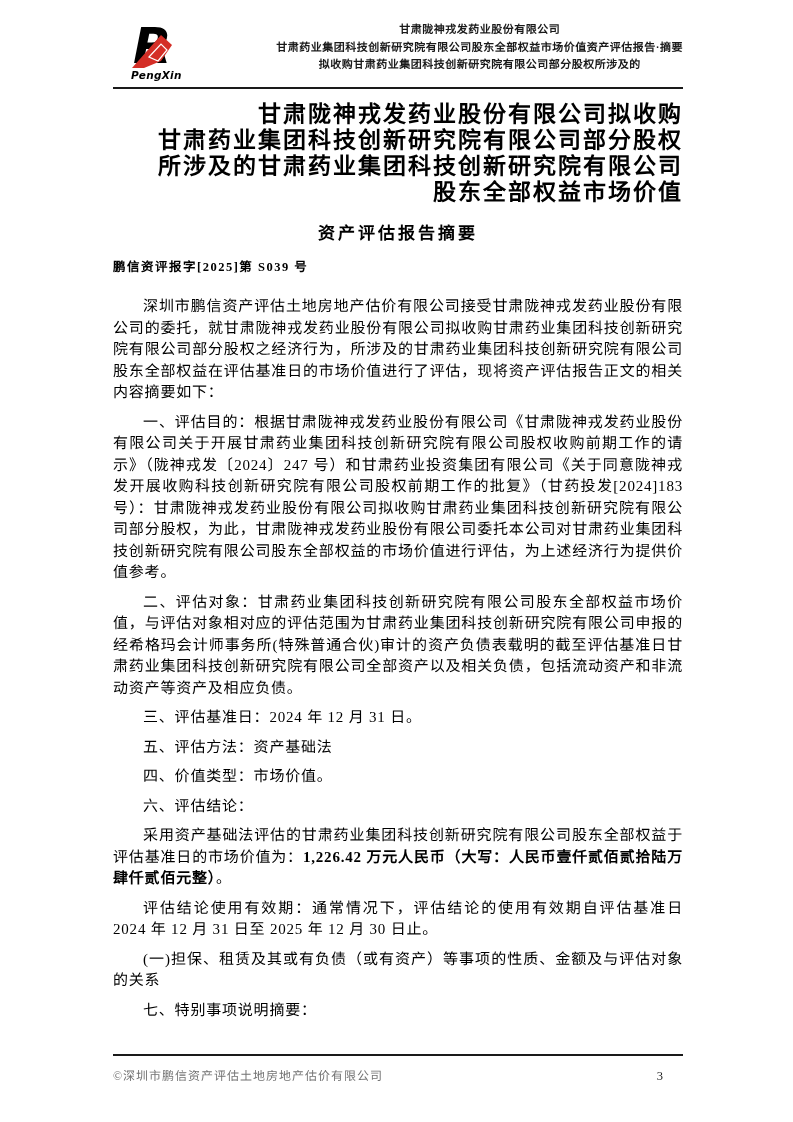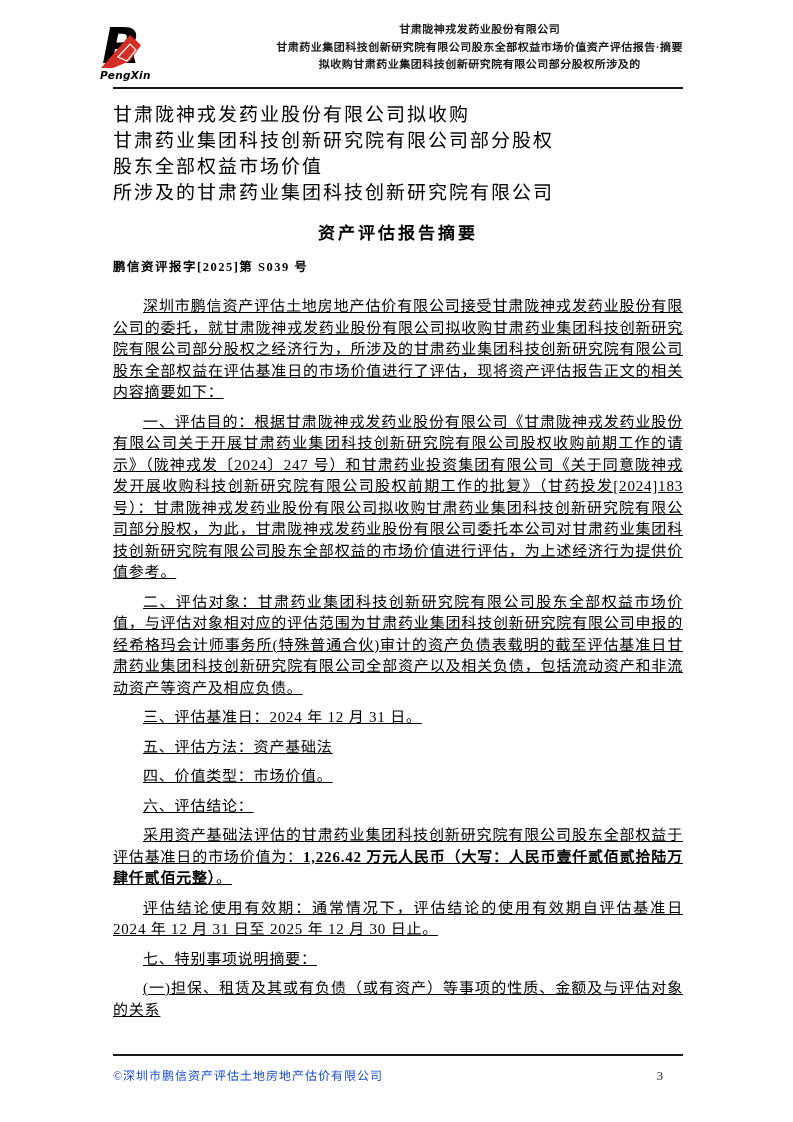--- a/index.html
+++ b/index.html
@@ -10,21 +10,21 @@
     margin: 0 auto;
     background: #ffffff;
     color: #000;
     font-family: "Liberation Serif", "DejaVu Serif", serif;
     overflow: hidden;
   }
 
   
   .logo {
     position: absolute;
-    left: 100px;
+    left: 131px;
     top: 23px;
     width: 56px;
     text-align: left;
   }
   .logo svg { display: block; }
   .logo-brand {
     font-family: "DejaVu Sans", "Liberation Sans", sans-serif;
     font-weight: bold;
     font-style: italic;
     font-size: 10.5px;
@@ -55,23 +55,23 @@
 
   
   .main {
     position: absolute;
     left: 113px;
     top: 102px;
     width: 570px;
   }
   .title { margin: 0; }
   .title-line {
-    font-size: 19px;
-    font-weight: normal;
-    text-align: left;
+    font-size: 23px;
+    font-weight: bold;
+    text-align: right;
     line-height: 26px;
     letter-spacing: 2px;
   }
   .subtitle {
     margin: 16px 0 12px 0;
     font-size: 17px;
     font-weight: bold;
     text-align: center;
     letter-spacing: 3px;
     line-height: 24px;
@@ -83,21 +83,20 @@
     text-align: left;
     letter-spacing: 1.5px;
     line-height: 17px;
   }
   .bodytext {
     margin-top: 20px;
     font-size: 15px;
     line-height: 21.5px;
     text-align: justify;
     letter-spacing: 0.8px;
-    text-decoration: underline;
   }
   .bodytext p {
     margin: 0 0 8px 0;
     text-indent: 2em;
   }
   .bodytext p:last-child { margin-bottom: 0; }
   .bodytext strong { font-weight: bold; }
 
   
   .footer {
@@ -105,21 +104,21 @@
     left: 113px;
     top: 1066px;
     width: 570px;
     display: flex;
     justify-content: space-between;
     align-items: baseline;
   }
   .footer-copyright {
     font-size: 12px;
     letter-spacing: 1px;
-    color: #1d4ed8;
+    color: #737373;
   }
   .footer-pagenum {
     font-size: 12.5px;
     margin-right: 20px;
     color: #1a1a1a;
   }
 </style>
 </head>
 <body>
 
@@ -139,40 +138,40 @@
     <div>甘肃药业集团科技创新研究院有限公司股东全部权益市场价值资产评估报告·摘要</div>
     <div>拟收购甘肃药业集团科技创新研究院有限公司部分股权所涉及的</div>
   </div>
 
   <div class="rule header-rule"></div>
 
   <div class="main">
     <h1 class="title">
       <div class="title-line">甘肃陇神戎发药业股份有限公司拟收购</div>
       <div class="title-line">甘肃药业集团科技创新研究院有限公司部分股权</div>
+      <div class="title-line">所涉及的甘肃药业集团科技创新研究院有限公司</div>
       <div class="title-line">股东全部权益市场价值</div>
-      <div class="title-line">所涉及的甘肃药业集团科技创新研究院有限公司</div>
     </h1>
 
     <h2 class="subtitle">资产评估报告摘要</h2>
 
     <div class="docnum">鹏信资评报字[2025]第 S039 号</div>
 
     <div class="bodytext">
       <p>深圳市鹏信资产评估土地房地产估价有限公司接受甘肃陇神戎发药业股份有限公司的委托，就甘肃陇神戎发药业股份有限公司拟收购甘肃药业集团科技创新研究院有限公司部分股权之经济行为，所涉及的甘肃药业集团科技创新研究院有限公司股东全部权益在评估基准日的市场价值进行了评估，现将资产评估报告正文的相关内容摘要如下：</p>
       <p>一、评估目的：根据甘肃陇神戎发药业股份有限公司《甘肃陇神戎发药业股份有限公司关于开展甘肃药业集团科技创新研究院有限公司股权收购前期工作的请示》（陇神戎发〔2024〕247 号）和甘肃药业投资集团有限公司《关于同意陇神戎发开展收购科技创新研究院有限公司股权前期工作的批复》（甘药投发[2024]183 号）：甘肃陇神戎发药业股份有限公司拟收购甘肃药业集团科技创新研究院有限公司部分股权，为此，甘肃陇神戎发药业股份有限公司委托本公司对甘肃药业集团科技创新研究院有限公司股东全部权益的市场价值进行评估，为上述经济行为提供价值参考。</p>
       <p>二、评估对象：甘肃药业集团科技创新研究院有限公司股东全部权益市场价值，与评估对象相对应的评估范围为甘肃药业集团科技创新研究院有限公司申报的经希格玛会计师事务所(特殊普通合伙)审计的资产负债表载明的截至评估基准日甘肃药业集团科技创新研究院有限公司全部资产以及相关负债，包括流动资产和非流动资产等资产及相应负债。</p>
       <p>三、评估基准日：2024 年 12 月 31 日。</p>
       <p>五、评估方法：资产基础法</p>
       <p>四、价值类型：市场价值。</p>
       <p>六、评估结论：</p>
       <p><span>采用资产基础法评估的甘肃药业集团科技创新研究院有限公司股东全部权益于评估基准日的市场价值为：</span><strong>1,226.42 万元人民币（大写：人民币壹仟贰佰贰拾陆万肆仟贰佰元整）</strong><span>。</span></p>
       <p>评估结论使用有效期：通常情况下，评估结论的使用有效期自评估基准日 2024 年 12 月 31 日至 2025 年 12 月 30 日止。</p>
+      <p>(一)担保、租赁及其或有负债（或有资产）等事项的性质、金额及与评估对象的关系</p>
       <p>七、特别事项说明摘要：</p>
-      <p>(一)担保、租赁及其或有负债（或有资产）等事项的性质、金额及与评估对象的关系</p>
     </div>
   </div>
 
   <div class="rule footer-rule"></div>
   <div class="footer">
     <span class="footer-copyright">©深圳市鹏信资产评估土地房地产估价有限公司</span>
     <span class="footer-pagenum">3</span>
   </div>
 
 </div>

